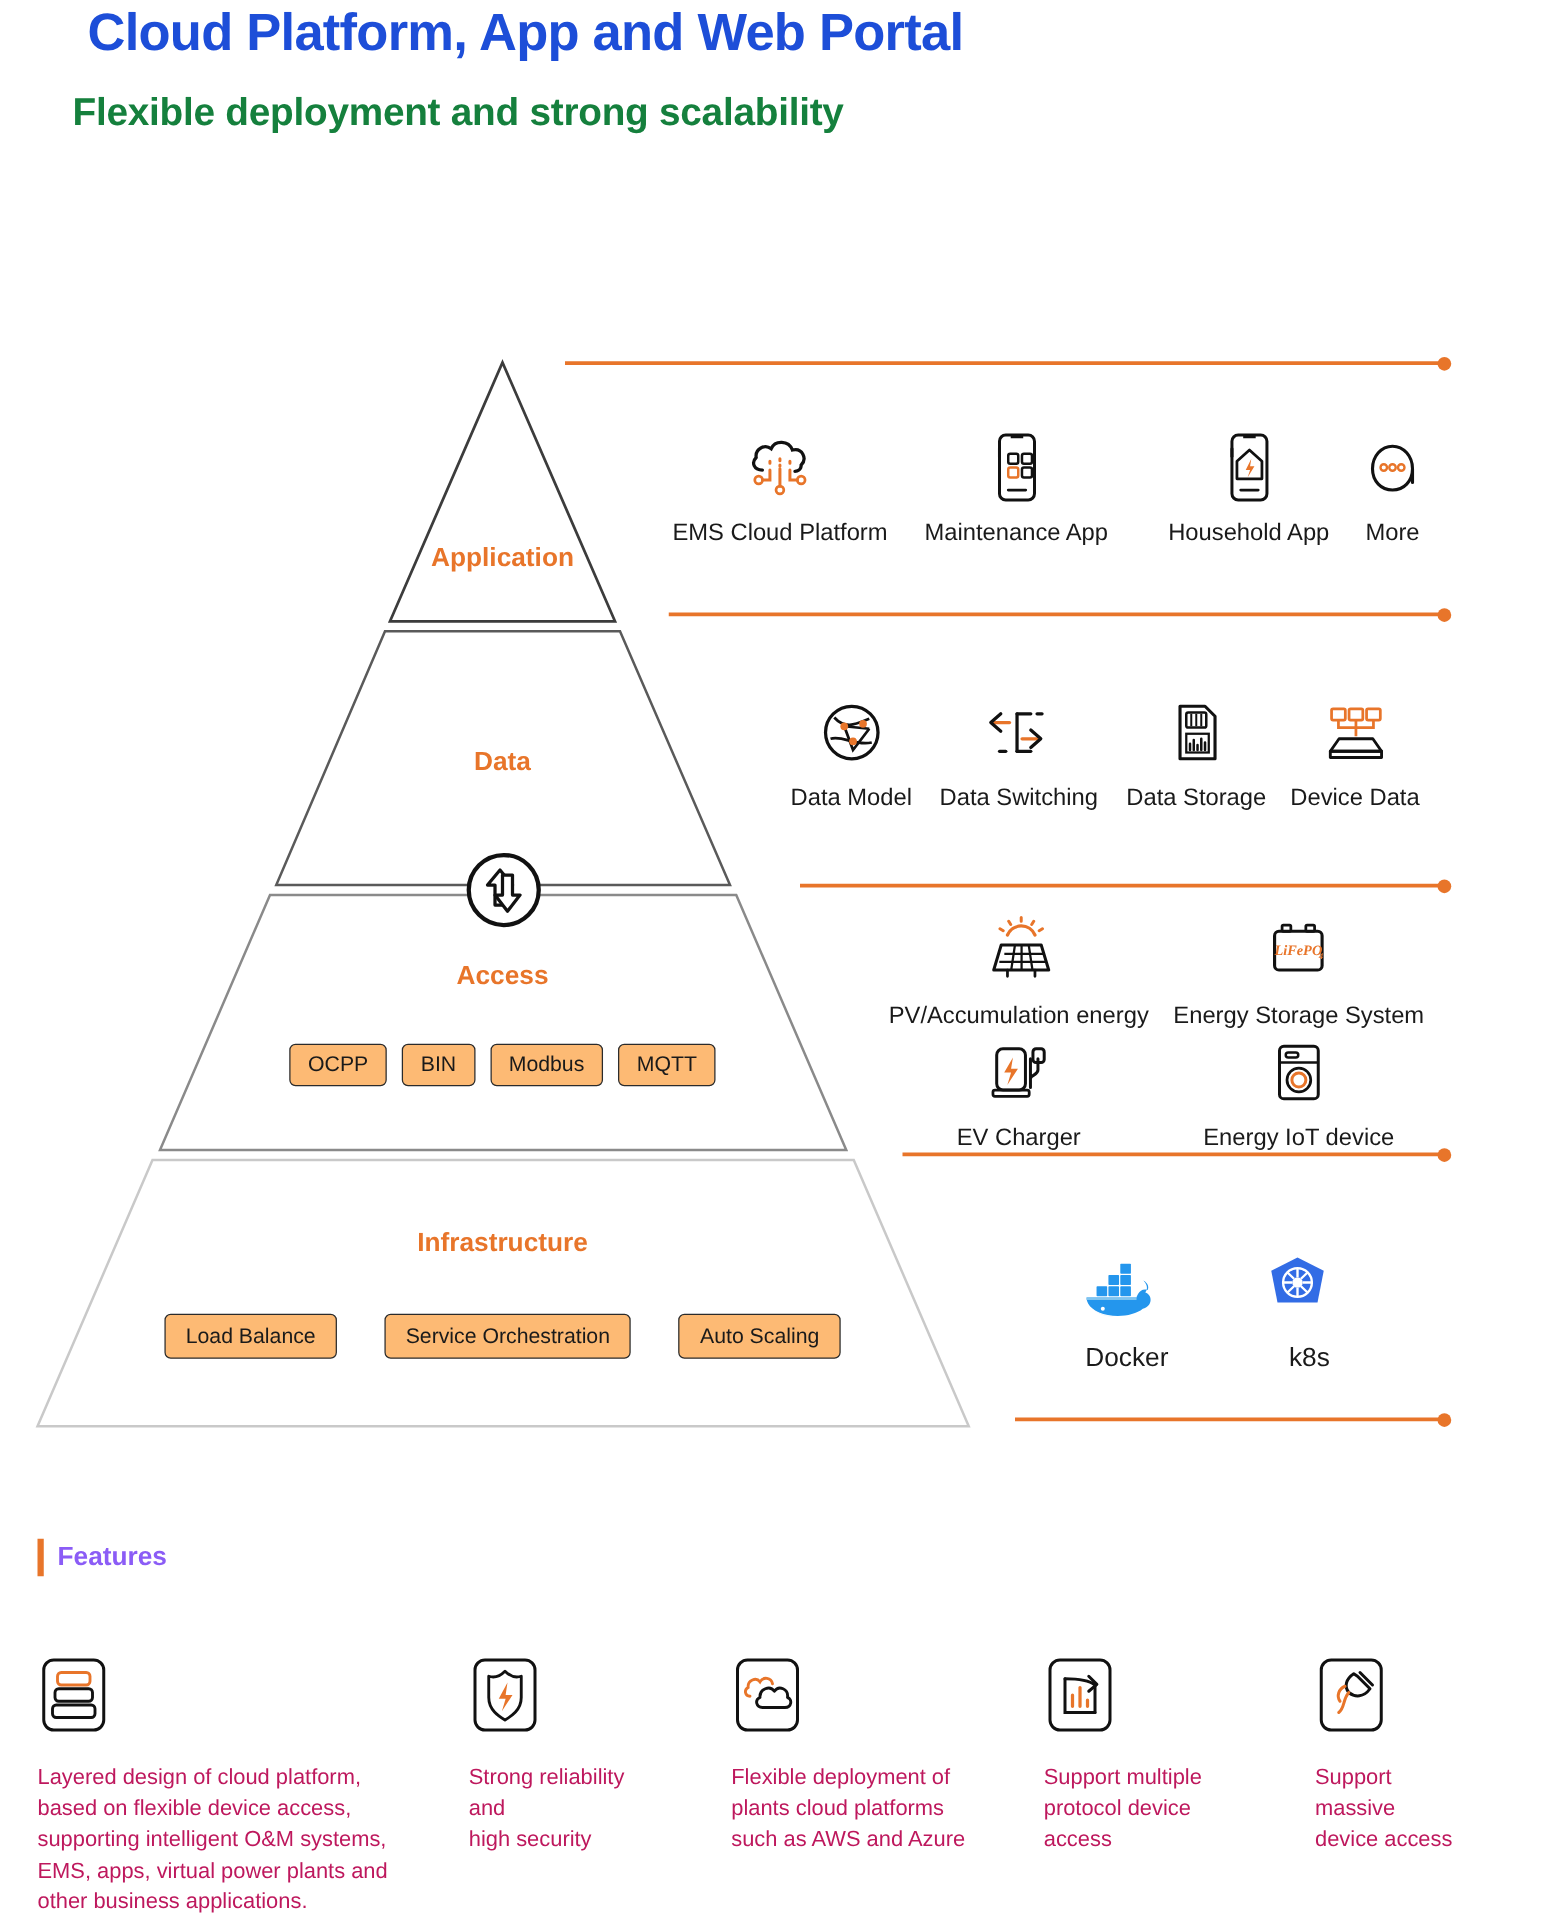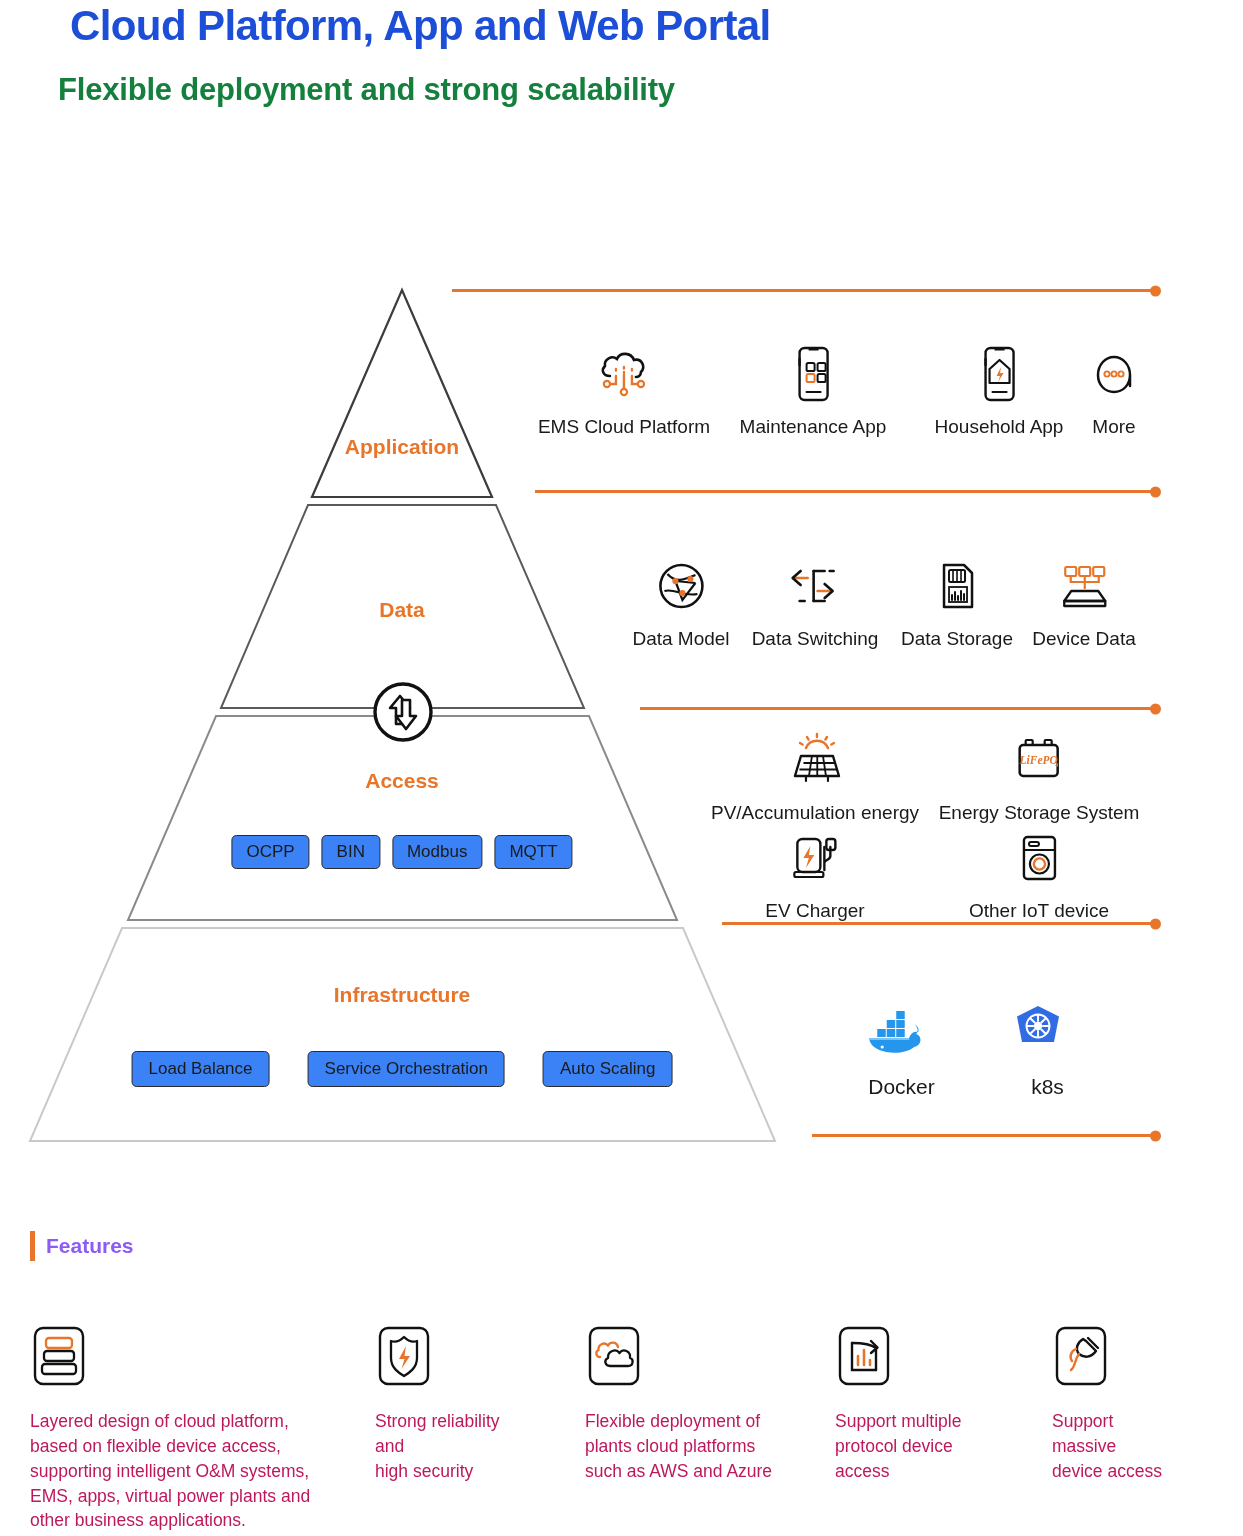--- a/index.html
+++ b/index.html
@@ -35,21 +35,21 @@
   #lbl-access      { left: 402px; top: 781px; font-size: 21px; }
   #lbl-infra       { left: 402px; top: 995px; font-size: 21px; }
 
   
   .chip-row { position: absolute; display: flex; gap: 12px;
               transform: translateX(-50%); }
   #chips-access { left: 402px; top: 835px; }
   #chips-infra  { left: 402px; top: 1051px; gap: 38px; }
   .chip {
     border: 1.6px solid #2b2b2b; border-radius: 5px;
-    background: #3b82f6; padding: 6px 14px;
+    background: #fdba74; padding: 6px 14px;
     font-size: 17px; color: #1a1a1a; white-space: nowrap;
     line-height: 1.15;
   }
   #chips-infra .chip { padding: 7px 16px; }
 
   
   .conn { position: absolute; height: 3px; background: #E8752A; }
   .conn::after {
     content: ""; position: absolute; right: -4px; top: 50%;
     width: 11px; height: 11px; border-radius: 50%;
@@ -299,21 +299,21 @@
     <div class="icell" style="left:1039px; top:824px;">
       <div class="ico">
         <svg width="54" height="56" viewBox="0 0 54 56">
           <rect x="12" y="7" width="31" height="42" rx="3.5" fill="none" stroke="#111" stroke-width="2.4"></rect>
           <rect x="17" y="12" width="10" height="4" rx="2" fill="none" stroke="#111" stroke-width="2"></rect>
           <path d="M12 20 L43 20" stroke="#111" stroke-width="2"></path>
           <circle cx="27.5" cy="34" r="9.5" fill="none" stroke="#111" stroke-width="2.2"></circle>
           <circle cx="27.5" cy="34" r="5.6" fill="none" stroke="#E8752A" stroke-width="2.4"></circle>
         </svg>
       </div>
-      <div class="cap">Other IoT device</div>
+      <div class="cap">Energy IoT device</div>
     </div>
   </div>
 
   <div class="grp">
     <div class="icell logo" style="left:892px; top:996px;">
       <div class="ico">
         <svg width="80" height="62" viewBox="0 0 80 62">
           <g fill="#2496ED">
             <rect x="25" y="28" width="8.5" height="8" rx="0.6"></rect>
             <rect x="34.5" y="28" width="8.5" height="8" rx="0.6"></rect>

